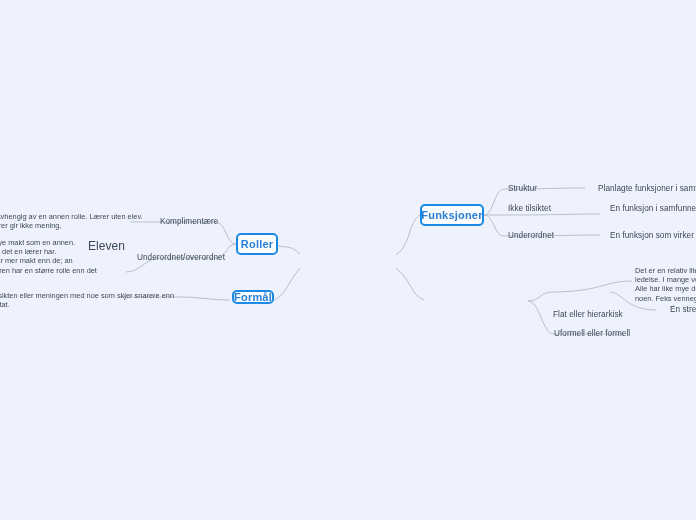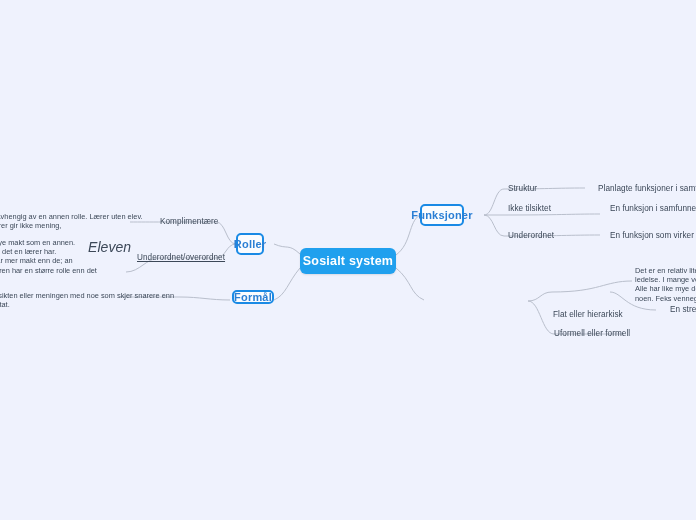--- a/index.html
+++ b/index.html
@@ -37,21 +37,21 @@
     box-shadow:0 1px 2px rgba(0,0,0,.10);
   }
   .leaf{
     position:absolute;
     font-size:8.2px;
     color:#3c4858;
     white-space:nowrap;
     letter-spacing:.05px;
     z-index:2;
   }
-  .leaf.small{font-size:14px;font-style:italic;}
+  .leaf.small{font-size:12px;}
   .para{
     position:absolute;
     font-size:7.4px;
     color:#3c4858;
     line-height:9.2px;
     z-index:2;
     white-space:nowrap;
   }
   .para div{white-space:nowrap;}
 </style>
@@ -89,23 +89,22 @@
 
       <path d="M216 222 C 170 222, 150 222, 130 222"></path>
       <path d="M216 258 C 190 258, 180 258, 160 258"></path>
       <path d="M160 258 C 146 258, 140 272, 126 272"></path>
 
       <path d="M230 300 C 210 300, 200 297, 180 297"></path>
       <path d="M180 297 C 150 297, 140 297, 120 297"></path>
     </g>
   </svg>
 
-  <div class="node central" style="left:300px;top:248px;width:96px;height:26px;">Sosialt system</div>
 
-  <div class="node" style="left:420px;top:204px;width:44px;height:22px;">Funksjoner</div>
+  <div class="node" style="left:420px;top:204px;width:64px;height:22px;">Funksjoner</div>
 
   <div class="leaf" style="left:508px;top:184px;">Struktur</div>
   <div class="leaf" style="left:598px;top:184px;">Planlagte funksjoner i samfunnet so</div>
 
   <div class="leaf" style="left:508px;top:204px;">Ikke tilsiktet</div>
   <div class="leaf" style="left:610px;top:204px;">En funksjon i samfunnet som ik</div>
 
   <div class="leaf" style="left:508px;top:231px;">Underordnet</div>
   <div class="leaf" style="left:610px;top:231px;">En funksjon som virker i mot en</div>
 
@@ -114,29 +113,29 @@
   <div class="para" style="left:635px;top:266px;">
     <div>Det er en relativ liten</div>
     <div>ledelse. I mange ver</div>
     <div>Alle har like mye de</div>
     <div>noen. Feks vennegru</div>
   </div>
 
   <div class="leaf" style="left:554px;top:329px;">Uformell eller formell</div>
   <div class="leaf" style="left:670px;top:305px;">En streng</div>
 
-  <div class="node" style="left:236px;top:233px;width:28px;height:22px;">Roller</div>
+  <div class="node" style="left:236px;top:233px;width:42px;height:22px;">Roller</div>
 
   <div class="leaf" style="left:160px;top:217px;">Komplimentære</div>
   <div class="para" style="left:-8px;top:212px;">
     <div>r avhengig av en annen rolle.  Lærer uten elev.</div>
     <div>ærer gir ikke mening,</div>
   </div>
 
-  <div class="leaf" style="left:137px;top:253px;text-decoration:underline;">Underordnet/overordnet</div>
+  <div class="leaf" style="left:137px;top:253px;">Underordnet/overordnet</div>
   <div class="leaf small" style="left:88px;top:239px;">Eleven</div>
   <div class="para" style="left:-14px;top:238px;">
     <div>e mye makt som en annen.</div>
     <div>som det en lærer har.</div>
     <div>n har mer makt enn de; an</div>
     <div>æreren har en større rolle enn det</div>
   </div>
 
   <div class="node" style="left:232px;top:290px;width:42px;height:14px;">Formål</div>
 

